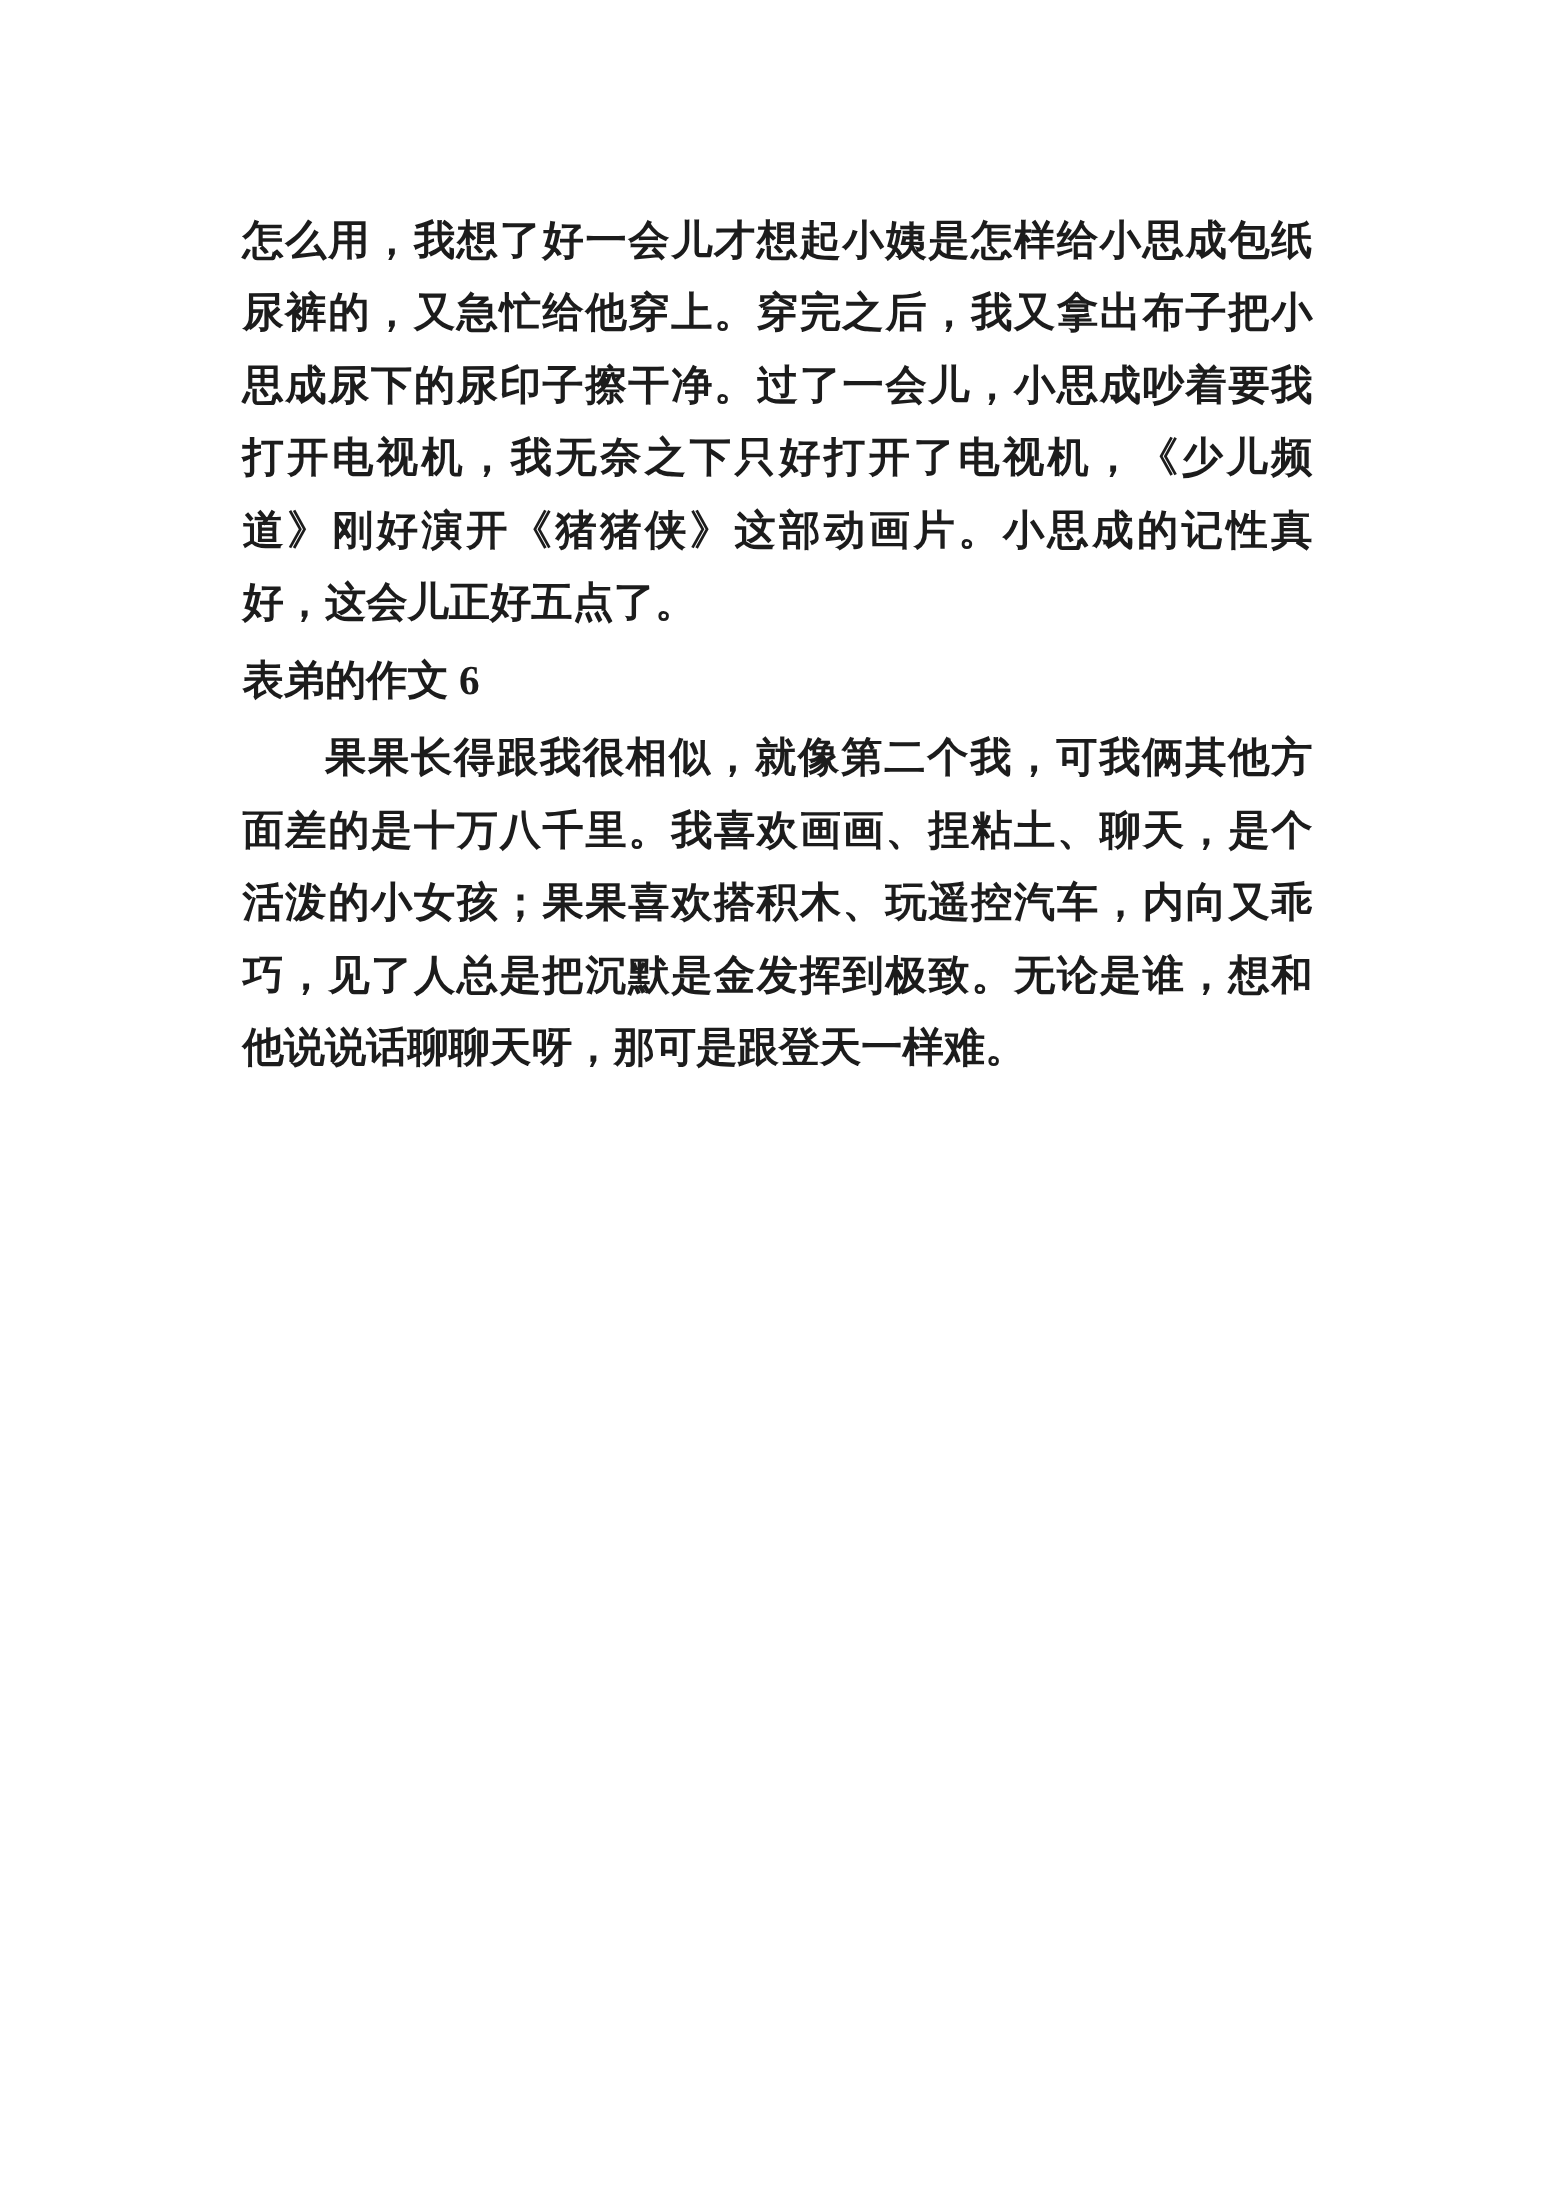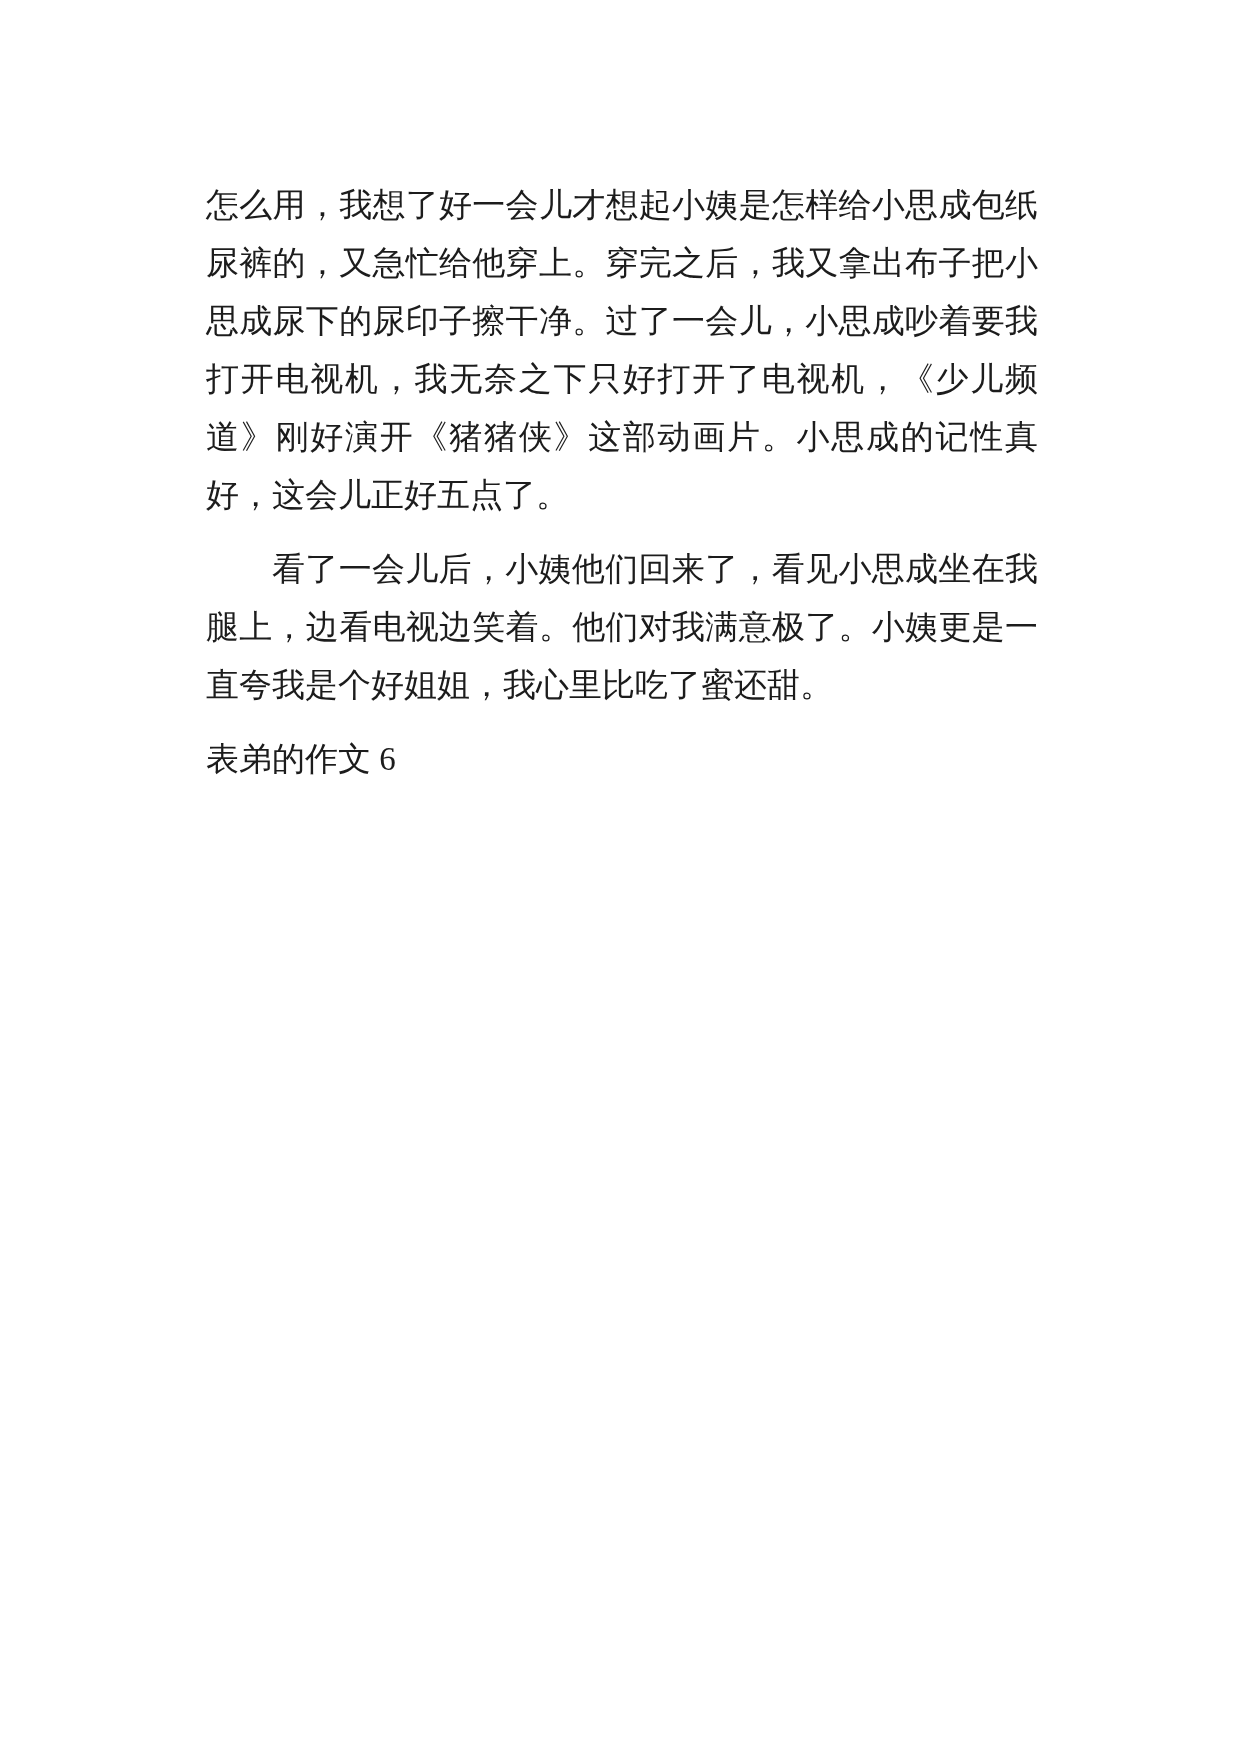--- a/index.html
+++ b/index.html
@@ -17,38 +17,38 @@
     overflow: hidden;
   }
   .doc {
     font-family: "Liberation Serif", "DejaVu Serif", serif;
     font-size: 33px;
     line-height: 58px;
     color: #1c1c1c;
     text-align: justify;
   }
   .doc p {
-    margin: 16px;
+    margin: 4px;
     padding: 0;
     text-align: justify;
-    font-weight: normal;
+    font-weight: bold;
   }
   .doc p.indent {
     text-indent: 2em;
   }
   
   .doc p.tight {
     letter-spacing: -1.2px;
   }
   .doc p.heading {
     text-indent: 0;
   }
 </style>
 </head>
 <body>
 
 <div class="page">
   <div class="doc">
     <p class="body-para">怎么用，我想了好一会儿才想起小姨是怎样给小思成包纸尿裤的，又急忙给他穿上。穿完之后，我又拿出布子把小思成尿下的尿印子擦干净。过了一会儿，小思成吵着要我打开电视机，我无奈之下只好打开了电视机，《少儿频道》刚好演开《猪猪侠》这部动画片。小思成的记性真好，这会儿正好五点了。</p>
-    <p class="body-para indent">看了一会儿后，小姨他们回来了，看见小思成坐在我腿上，边看电视边笑着。他们对我满意极了。小姨更是一直夸我是个好姐姐，我心里比吃了蜜还甜。</p>
     <p class="heading">表弟的作文 6</p>
+    <p class="body-para indent">果果长得跟我很相似，就像第二个我，可我俩其他方面差的是十万八千里。我喜欢画画、捏粘土、聊天，是个活泼的小女孩；果果喜欢搭积木、玩遥控汽车，内向又乖巧，见了人总是把沉默是金发挥到极致。无论是谁，想和他说说话聊聊天呀，那可是跟登天一样难。</p>
   </div>
 </div>
 
 </body></html>

